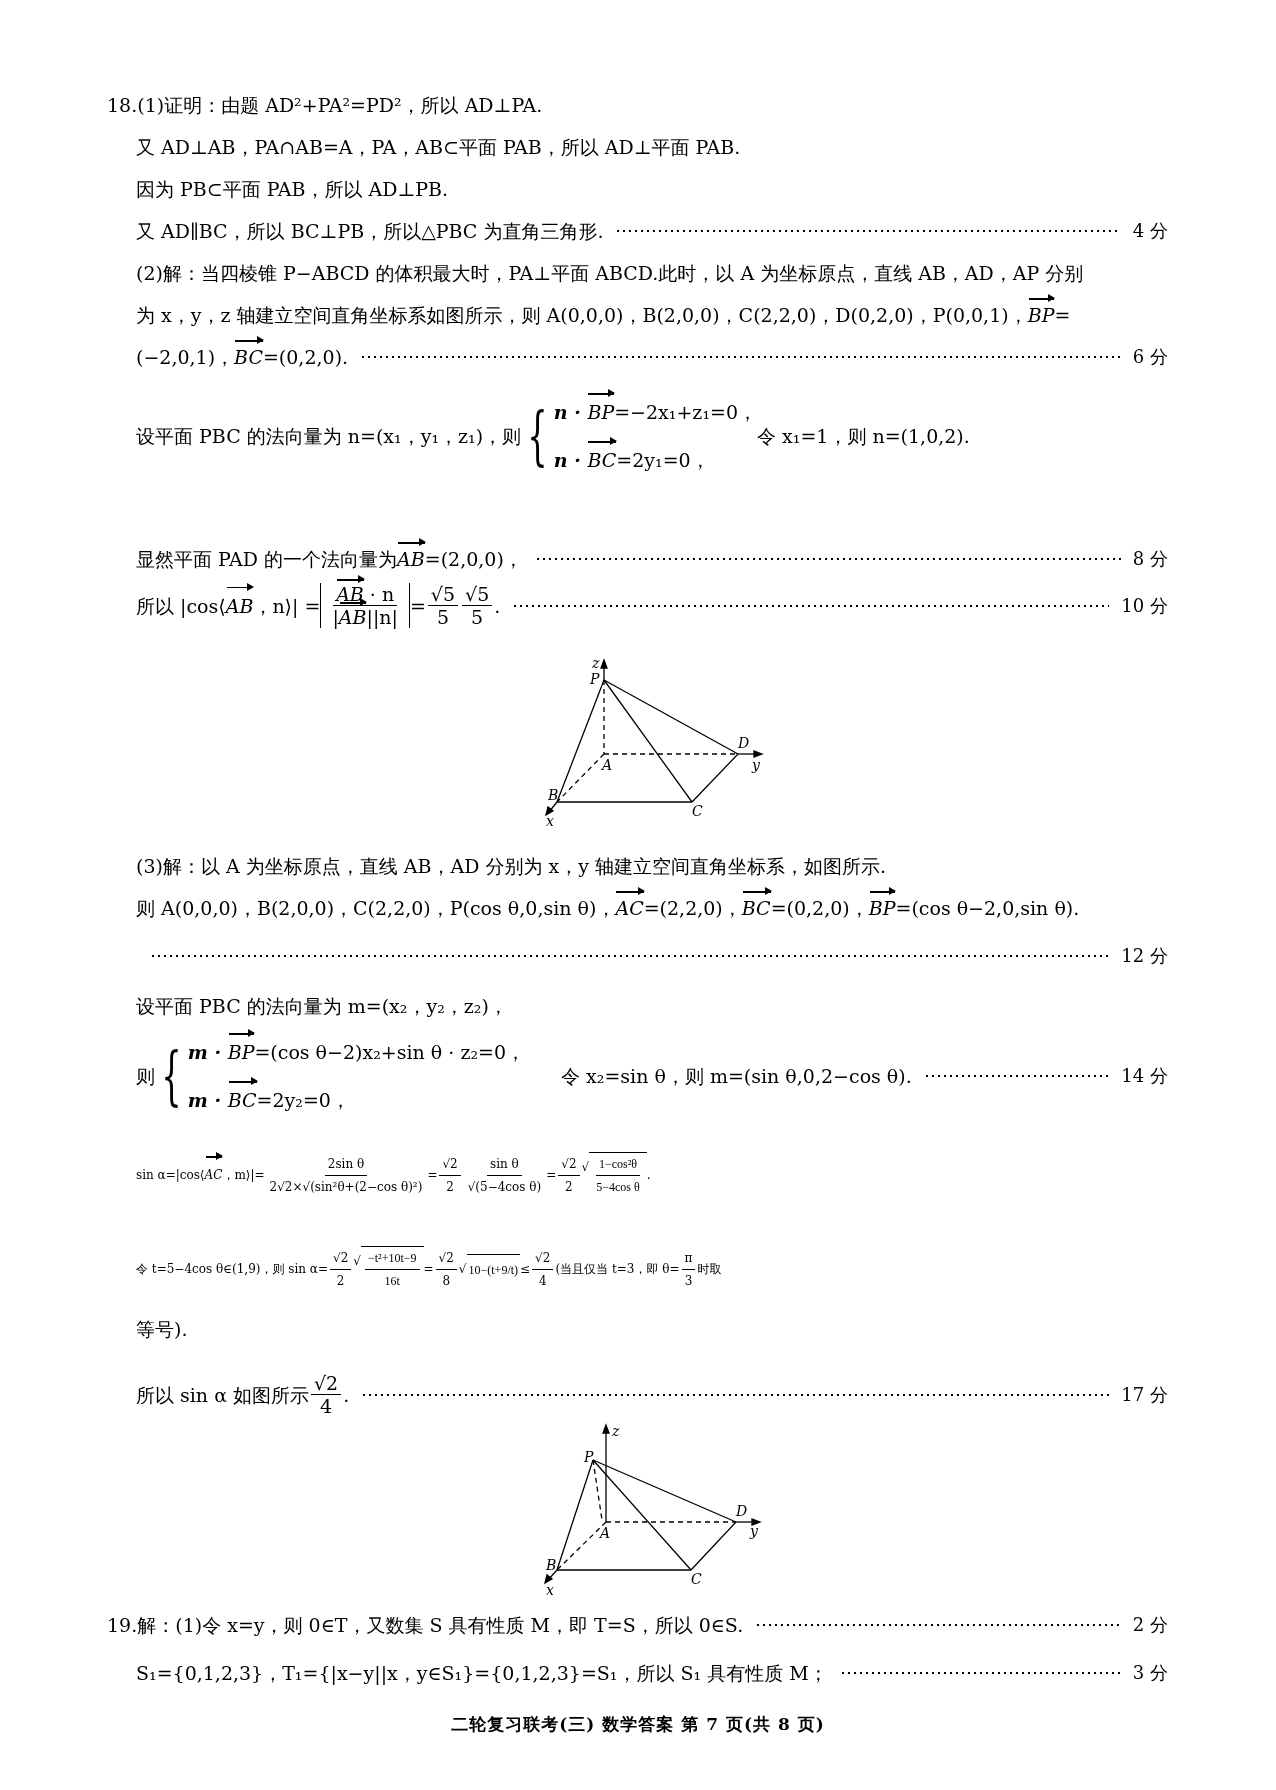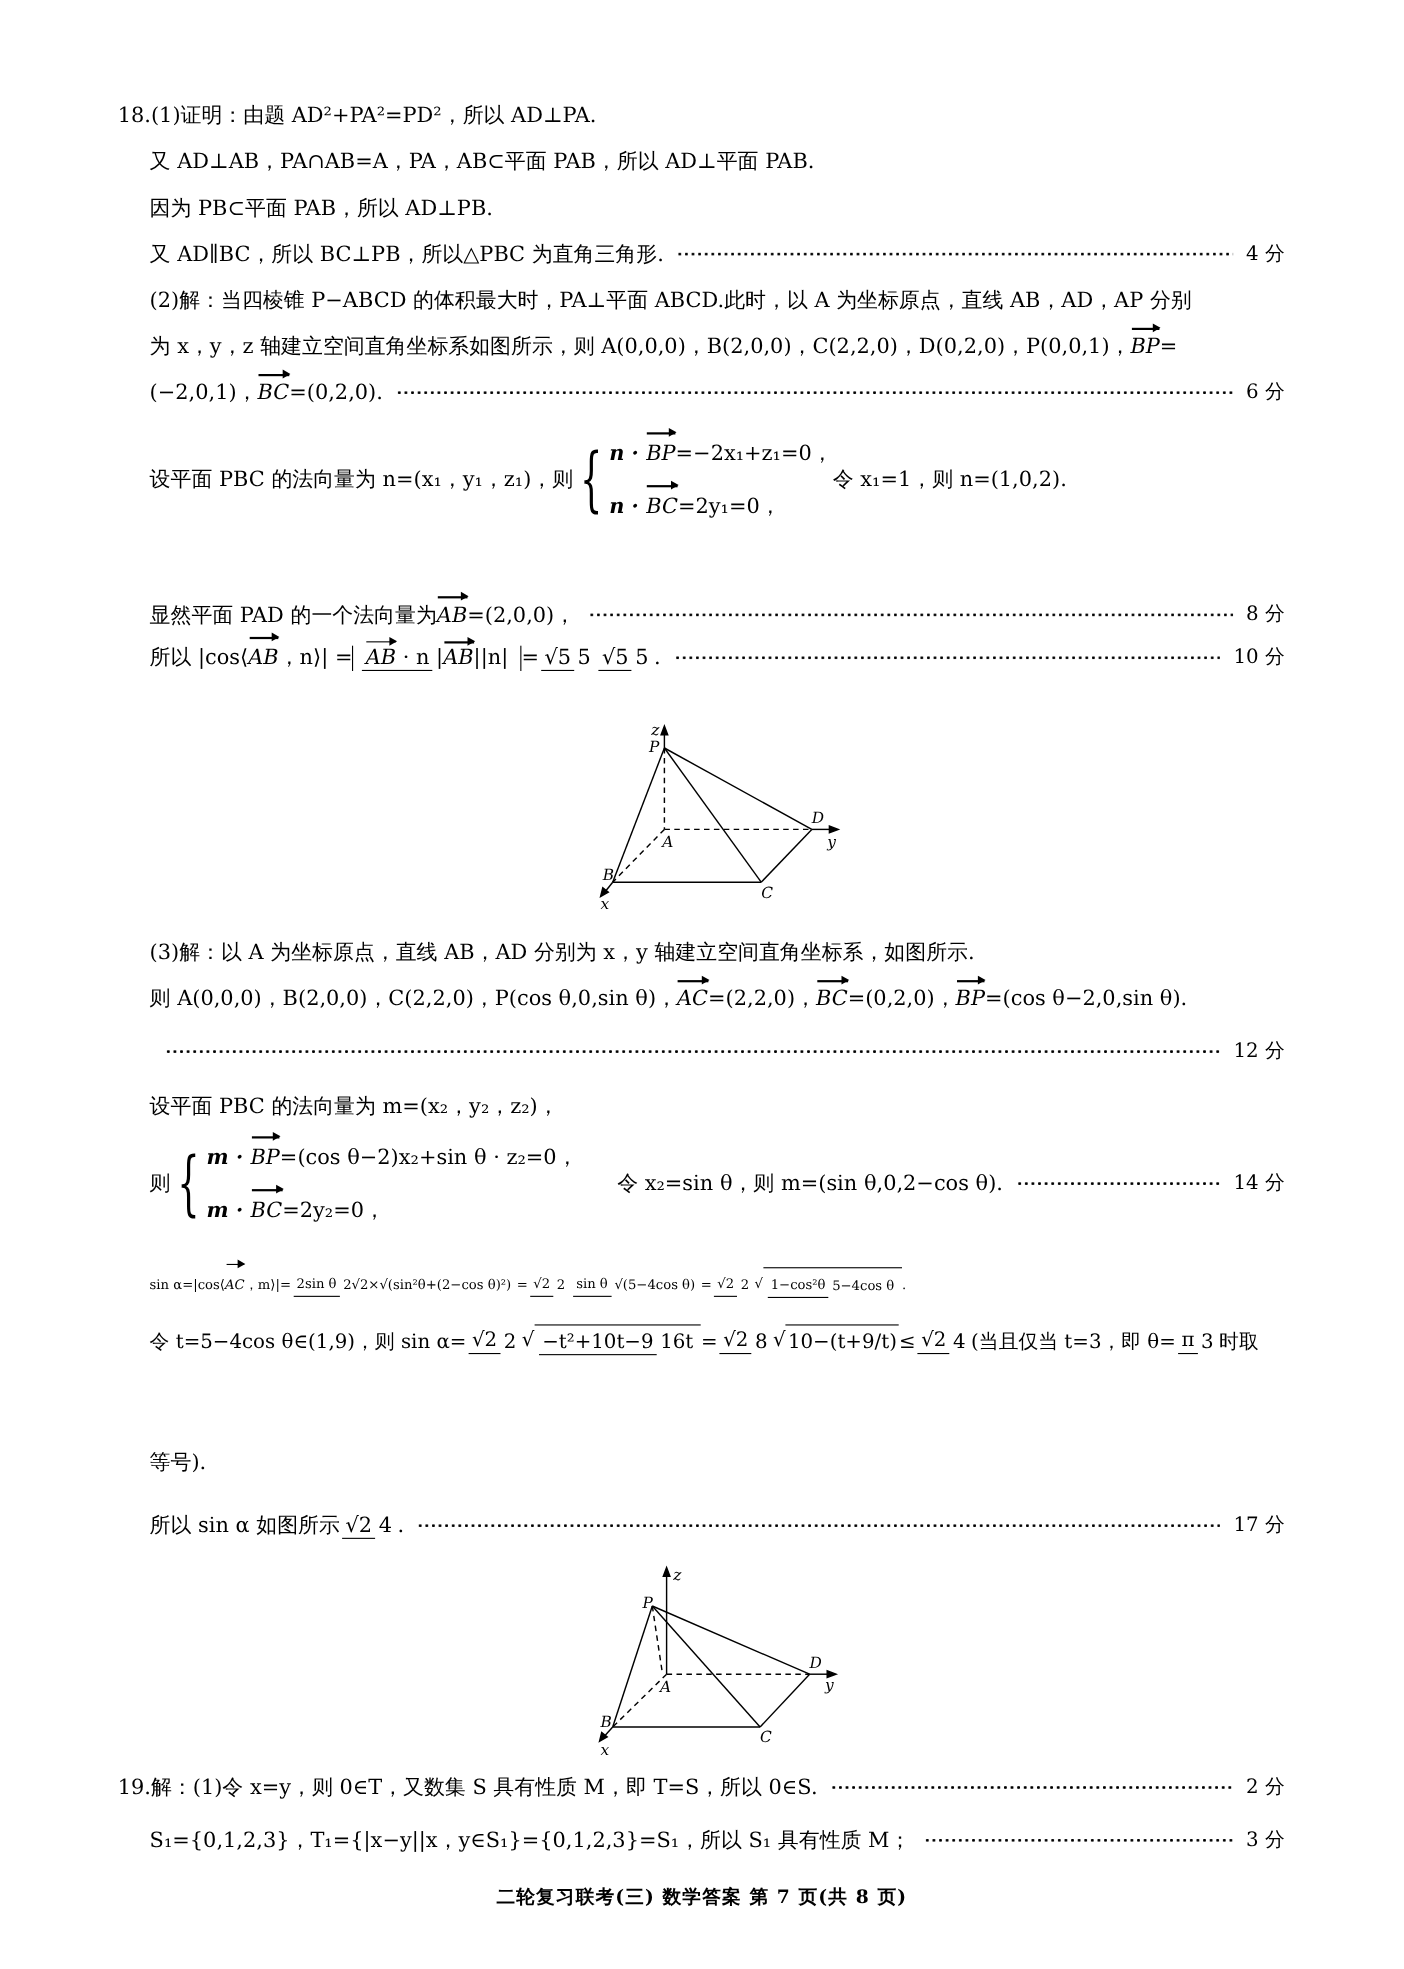--- a/index.html
+++ b/index.html
@@ -23,26 +23,26 @@
   .vec::before {
     content: ""; position: absolute; left: 1px; right: 0; top: -4px; height: 1.5px; background: #000;
   }
   .vec::after {
     content: ""; position: absolute; right: -1px; top: -8px;
     border-left: 7px solid #000; border-top: 4px solid transparent; border-bottom: 4px solid transparent;
   }
   .sys { display: inline-flex; align-items: center; vertical-align: middle; }
   .brace { font-size: 64px; line-height: 64px; transform: scaleX(0.5); margin: 0 -4px; font-family: "DejaVu Serif", serif; }
   .sys-rows { display: flex; flex-direction: column; gap: 18px; }
-  .frac { display: inline-flex; flex-direction: row; align-items: center; vertical-align: middle; margin: 0 2px; }
+  .frac { display: inline-flex; flex-direction: column; align-items: center; vertical-align: middle; margin: 0 2px; }
   .frac .num { border-bottom: 1.5px solid #000; padding: 0 3px; line-height: 22px; }
   .frac .den { padding: 0 3px; line-height: 22px; }
   .abs { border-left: 1.5px solid #000; border-right: 1.5px solid #000; padding: 0 6px; display: inline-flex; align-items: center; }
   .sqrt { display: inline-flex; align-items: flex-start; }
-  .sqrt .rad { border-top: 1.5px solid #000; padding: 0 2px; }
+  .sqrt .rad { border-top: 1.5px solid #000; padding: 0 2px; font-family: Liberation Serif, serif; }
   .figure { position: absolute; }
   .footer { position: absolute; left: 0; right: 0; text-align: center; top: 1713px; font-size: 17px; font-weight: bold; letter-spacing: 1px; }
 </style>
 </head>
 <body>
 
 <div class="line first" style="top:92px"><span>18.(1)证明：由题 AD²+PA²=PD²，所以 AD⊥PA.</span></div>
 <div class="line" style="top:134px"><span>又 AD⊥AB，PA∩AB=A，PA，AB⊂平面 PAB，所以 AD⊥平面 PAB.</span></div>
 <div class="line" style="top:176px"><span>因为 PB⊂平面 PAB，所以 AD⊥PB.</span></div>
 <div class="line row" style="top:218px">
@@ -187,21 +187,21 @@
   <span class="frac">
       <span class="num">√2</span>
       <span class="den">2</span>
     </span>
   <span class="sqrt">√<span class="rad"><span class="frac">
           <span class="num">1−cos²θ</span>
           <span class="den">5−4cos θ</span>
         </span></span></span>.
 </div>
 
-<div class="line row" style="top:1204px; line-height:30px; font-size:18px">
+<div class="line row" style="top:1246px; line-height:30px; font-size:12px">
   <span>令 t=5−4cos θ∈(1,9)，则 sin α=</span>
   <span class="frac">
       <span class="num">√2</span>
       <span class="den">2</span>
     </span>
   <span class="sqrt">√<span class="rad"><span class="frac">
           <span class="num">−t²+10t−9</span>
           <span class="den">16t</span>
         </span></span></span>=
   <span class="frac">

